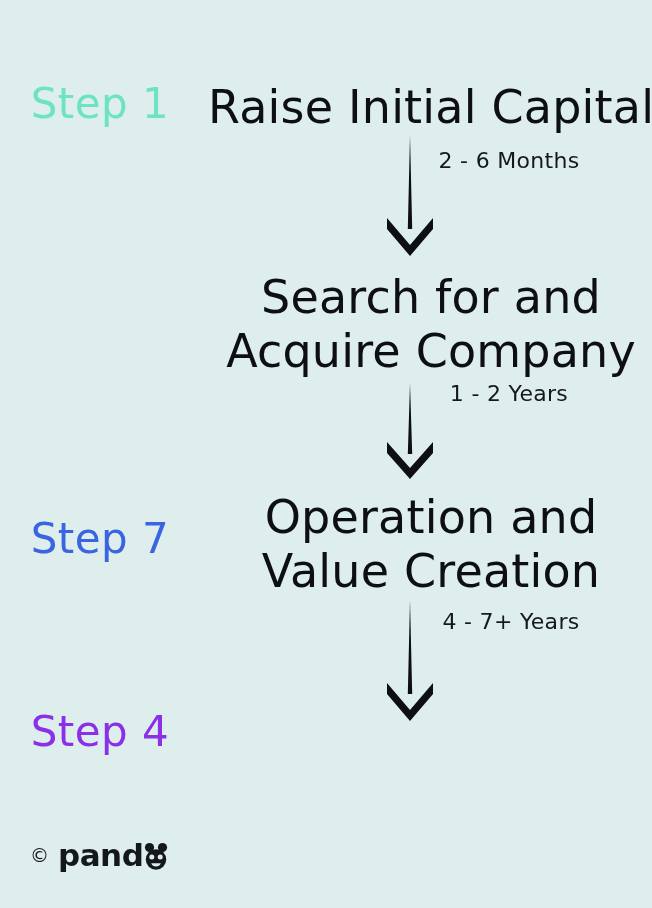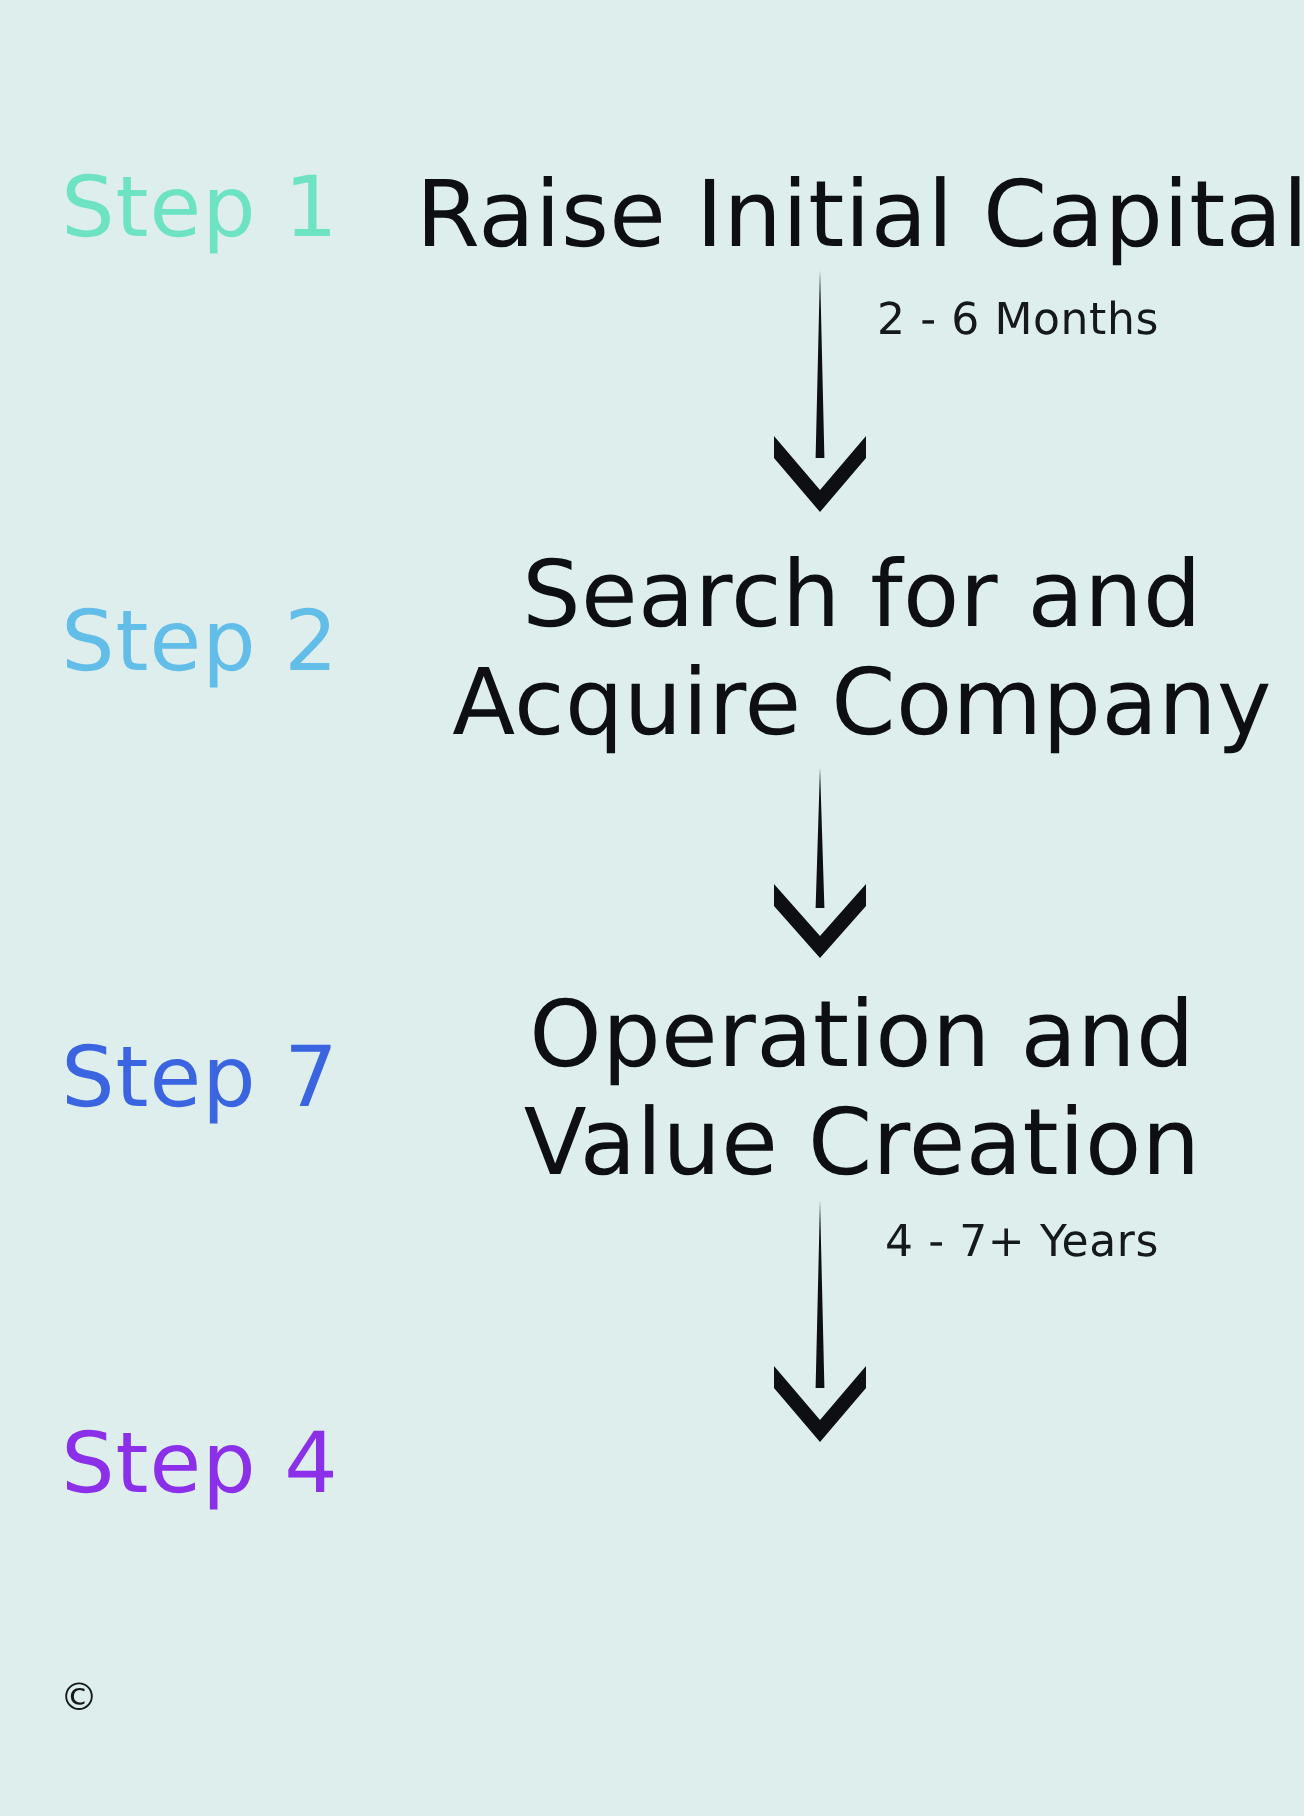--- a/index.html
+++ b/index.html
@@ -114,34 +114,34 @@
 
   <div class="arrow" style="left:375px; top:133px;">
     <svg viewBox="0 0 70 125" xmlns="http://www.w3.org/2000/svg" aria-hidden="true">
       <path d="M35 2 L37.2 96 L32.8 96 Z" fill="#0d0f12"></path>
       <path d="M12 85 L35 112 L58 85 L58 96 L35 123 L12 96 Z" fill="#0d0f12"></path>
     </svg>
   </div>
 
   <div class="duration" style="left:396px; top:148px; width:226px;">2 - 6 Months</div>
 
-  <div class="step-label" style="top:300px; color:#62bde8;">Step 2</div>
 
   <div class="step-title" style="top:270px;">
     <span class="line">Search for and</span>
     <span class="line">Acquire Company</span>
   </div>
 
   <div class="arrow" style="left:375px; top:382px;">
     <svg viewBox="0 0 70 98" xmlns="http://www.w3.org/2000/svg" aria-hidden="true">
       <path d="M35 2 L37.2 72 L32.8 72 Z" fill="#0d0f12"></path>
       <path d="M12 60 L35 86 L58 60 L58 71 L35 97 L12 71 Z" fill="#0d0f12"></path>
     </svg>
   </div>
 
+  <div class="duration" style="left:396px; top:381px; width:226px;">1 - 2 Years</div>
 
   <div class="step-label" style="top:518px; color:#3a64e0;">Step 7</div>
 
   <div class="step-title" style="top:490px;">
     <span class="line">Operation and</span>
     <span class="line">Value Creation</span>
   </div>
 
   <div class="arrow" style="left:375px; top:598px;">
     <svg viewBox="0 0 70 125" xmlns="http://www.w3.org/2000/svg" aria-hidden="true">
@@ -150,15 +150,26 @@
     </svg>
   </div>
 
   <div class="duration" style="left:396px; top:609px; width:230px;">4 - 7+ Years</div>
 
   <div class="step-label" style="top:711px; color:#8b2fe8;">Step 4</div>
 
 
   <div class="logo" style="top:840px;">
     <span class="logo-copy">©</span>
+    <span class="logo-word">
+      <span class="logo-text">pand</span>
+      <svg class="logo-face" width="26" height="31" viewBox="0 0 26 31" xmlns="http://www.w3.org/2000/svg">
+        <circle cx="6.5" cy="7.5" r="4.6" fill="#15181b"></circle>
+        <circle cx="19.5" cy="7.5" r="4.6" fill="#15181b"></circle>
+        <circle cx="13" cy="19.5" r="10.2" fill="#15181b"></circle>
+        <circle cx="8.8" cy="17" r="2.5" fill="#ddeeed"></circle>
+        <circle cx="17.2" cy="17" r="2.5" fill="#ddeeed"></circle>
+        <path d="M8.2 23.2 a5.2 5.2 0 0 0 9.6 0 z" fill="#ddeeed"></path>
+      </svg>
+    </span>
   </div>
 
 </div>
 
 </body></html>

